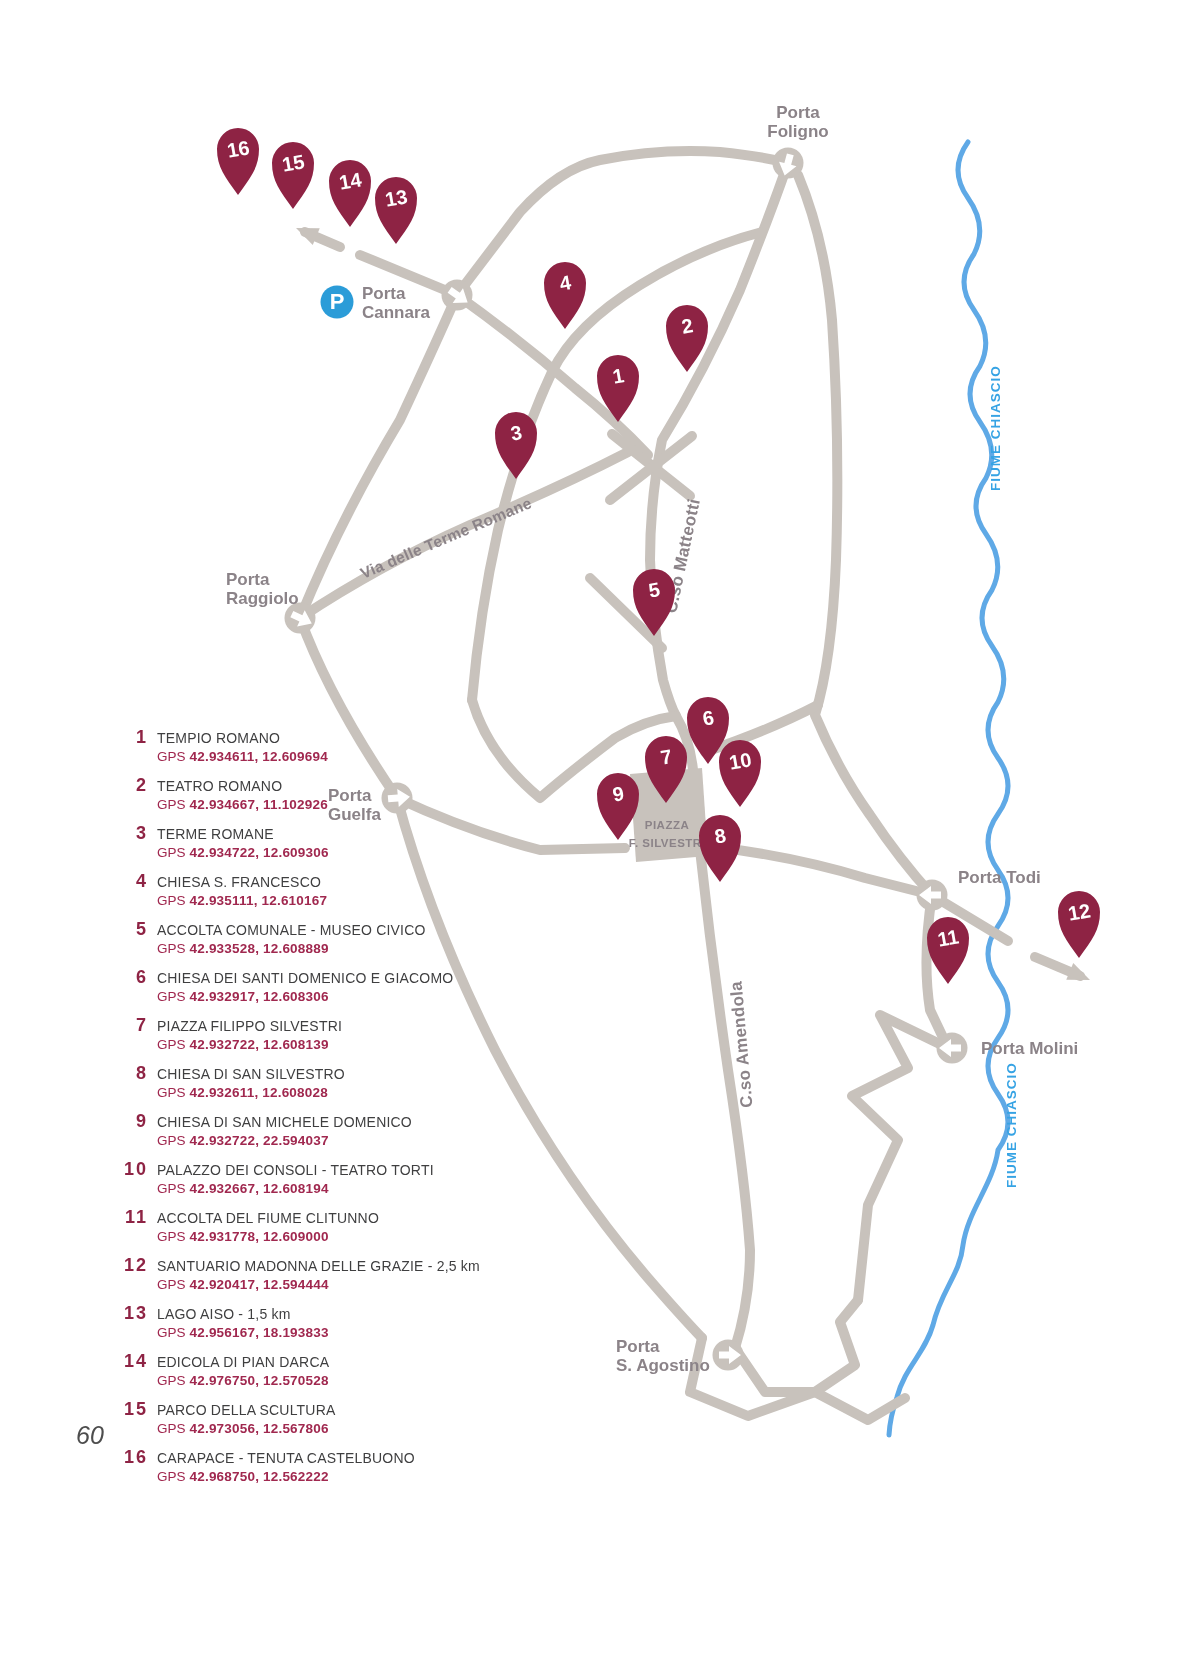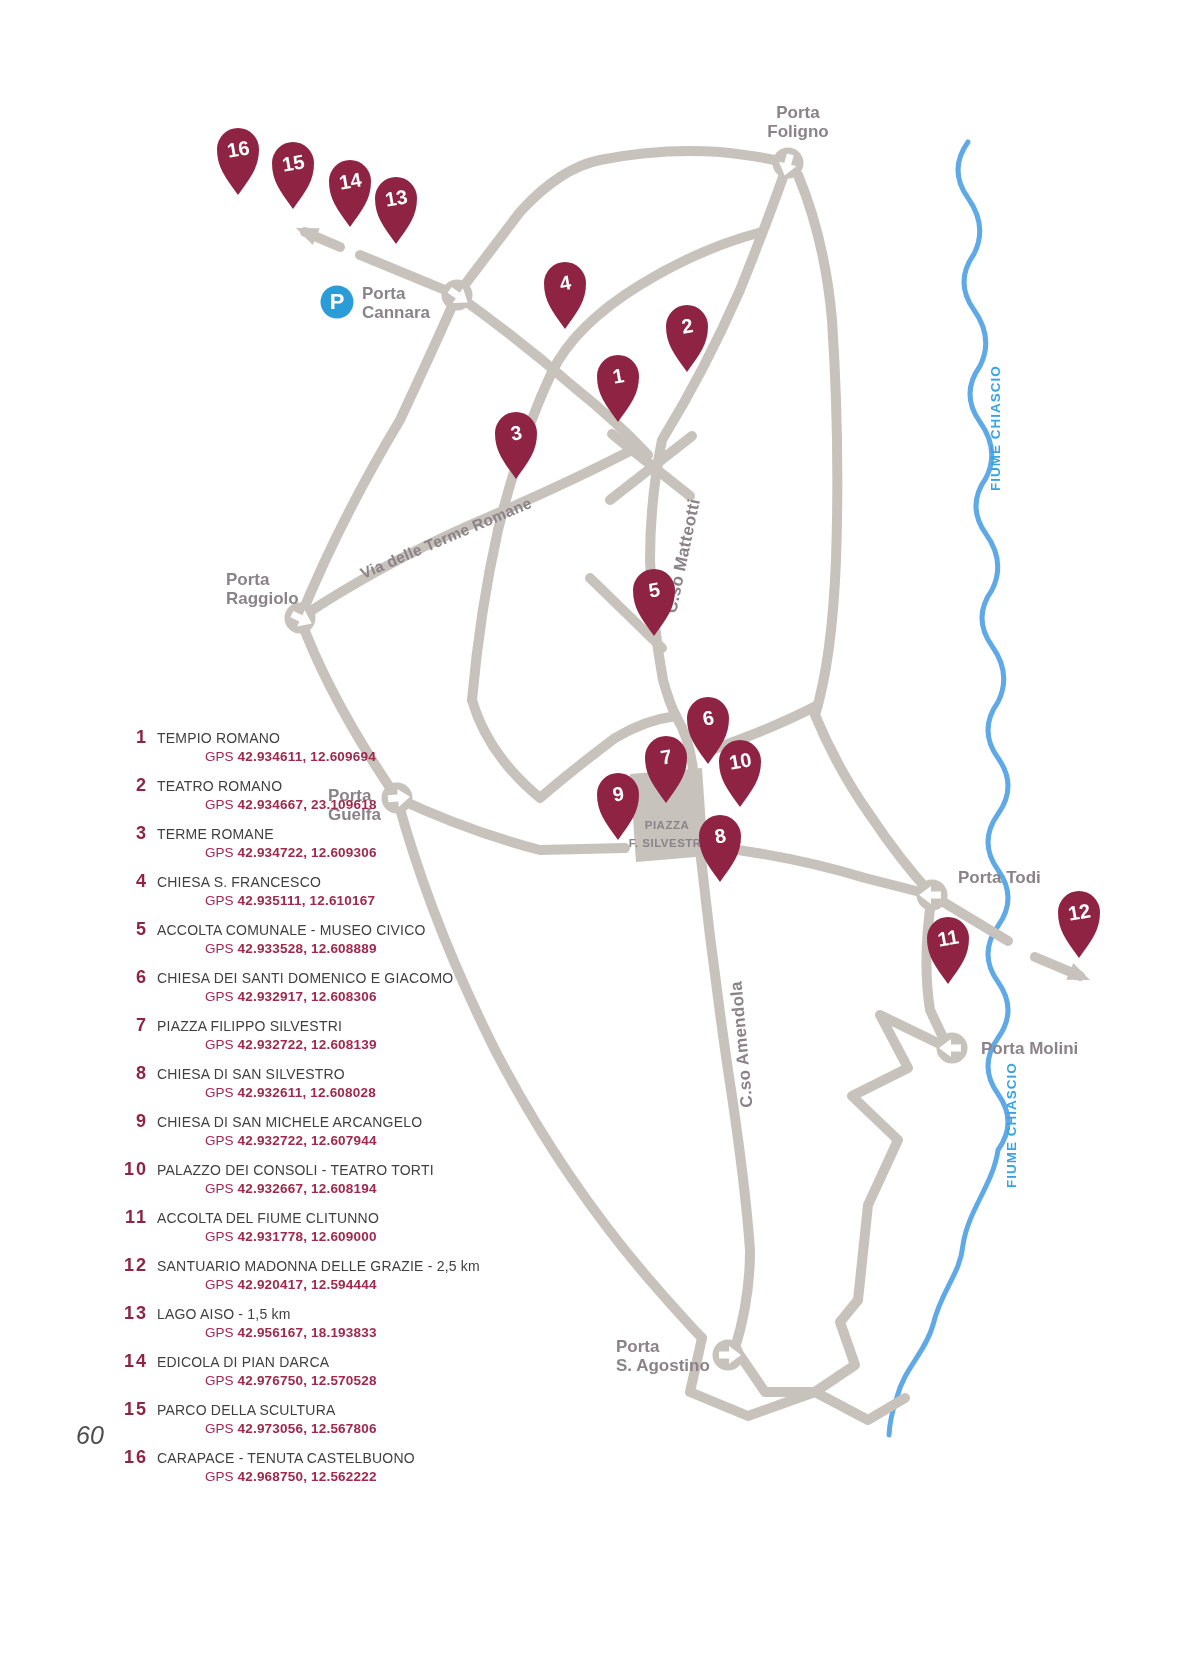--- a/index.html
+++ b/index.html
@@ -6,21 +6,21 @@
   body{width:1200px;height:1666px;position:relative;font-family:"Liberation Sans",sans-serif;overflow:hidden;}
   #map-canvas{position:absolute;left:0;top:0;}
   
   .legend{position:absolute;left:114px;top:727px;width:500px;}
   .legend-item{margin-bottom:10px;}
   .li-row{display:flex;align-items:baseline;line-height:20px;}
   .li-num{display:inline-block;width:34px;text-align:right;margin-right:9px;
           font-weight:bold;font-size:18px;letter-spacing:2px;color:#8e2344;}
   .li-name{font-size:14px;color:#3f3f40;letter-spacing:.2px;white-space:nowrap;}
   .li-gps{margin-left:43px;font-size:13.5px;line-height:17px;color:#a0284f;white-space:nowrap;}
-  .li-gps .gps-prefix{font-weight:normal;margin-right:4px;margin-left:48px;}
+  .li-gps .gps-prefix{font-weight:normal;margin-right:4px;}
   .li-gps .gps-val{font-weight:bold;letter-spacing:.2px;}
   .page-number{position:absolute;left:76px;top:1421px;font-size:25px;color:#4d4d4d;font-style:italic;}
   
   text{font-family:"Liberation Sans",sans-serif;}
   .porta-label{font-size:17px;font-weight:bold;fill:#8b8388;}
   .street-label{font-size:16px;font-weight:bold;fill:#8b8388;letter-spacing:.3px;}
   .river-label{font-size:13.5px;font-weight:bold;fill:#36a3e4;letter-spacing:1px;}
   .piazza-label{font-size:11.5px;font-weight:bold;fill:#8b8388;letter-spacing:.5px;}
   .pin-num{font-weight:bold;fill:#ffffff;}
 </style>
@@ -205,21 +205,21 @@
         <span class="li-num">1</span>
         <span class="li-name">TEMPIO ROMANO</span>
       </div>
       <div class="li-gps"><span class="gps-prefix">GPS</span><span class="gps-val">42.934611, 12.609694</span></div>
     </div>
     <div class="legend-item">
       <div class="li-row">
         <span class="li-num">2</span>
         <span class="li-name">TEATRO ROMANO</span>
       </div>
-      <div class="li-gps"><span class="gps-prefix">GPS</span><span class="gps-val">42.934667, 23.109618</span></div>
+      <div class="li-gps"><span class="gps-prefix">GPS</span><span class="gps-val">42.934667, 11.102926</span></div>
     </div>
     <div class="legend-item">
       <div class="li-row">
         <span class="li-num">3</span>
         <span class="li-name">TERME ROMANE</span>
       </div>
       <div class="li-gps"><span class="gps-prefix">GPS</span><span class="gps-val">42.934722, 12.609306</span></div>
     </div>
     <div class="legend-item">
       <div class="li-row">
@@ -252,23 +252,23 @@
     <div class="legend-item">
       <div class="li-row">
         <span class="li-num">8</span>
         <span class="li-name">CHIESA DI SAN SILVESTRO</span>
       </div>
       <div class="li-gps"><span class="gps-prefix">GPS</span><span class="gps-val">42.932611, 12.608028</span></div>
     </div>
     <div class="legend-item">
       <div class="li-row">
         <span class="li-num">9</span>
-        <span class="li-name">CHIESA DI SAN MICHELE ARCANGELO</span>
-      </div>
-      <div class="li-gps"><span class="gps-prefix">GPS</span><span class="gps-val">42.932722, 12.607944</span></div>
+        <span class="li-name">CHIESA DI SAN MICHELE DOMENICO</span>
+      </div>
+      <div class="li-gps"><span class="gps-prefix">GPS</span><span class="gps-val">42.932722, 22.594037</span></div>
     </div>
     <div class="legend-item">
       <div class="li-row">
         <span class="li-num">10</span>
         <span class="li-name">PALAZZO DEI CONSOLI - TEATRO TORTI</span>
       </div>
       <div class="li-gps"><span class="gps-prefix">GPS</span><span class="gps-val">42.932667, 12.608194</span></div>
     </div>
     <div class="legend-item">
       <div class="li-row">

